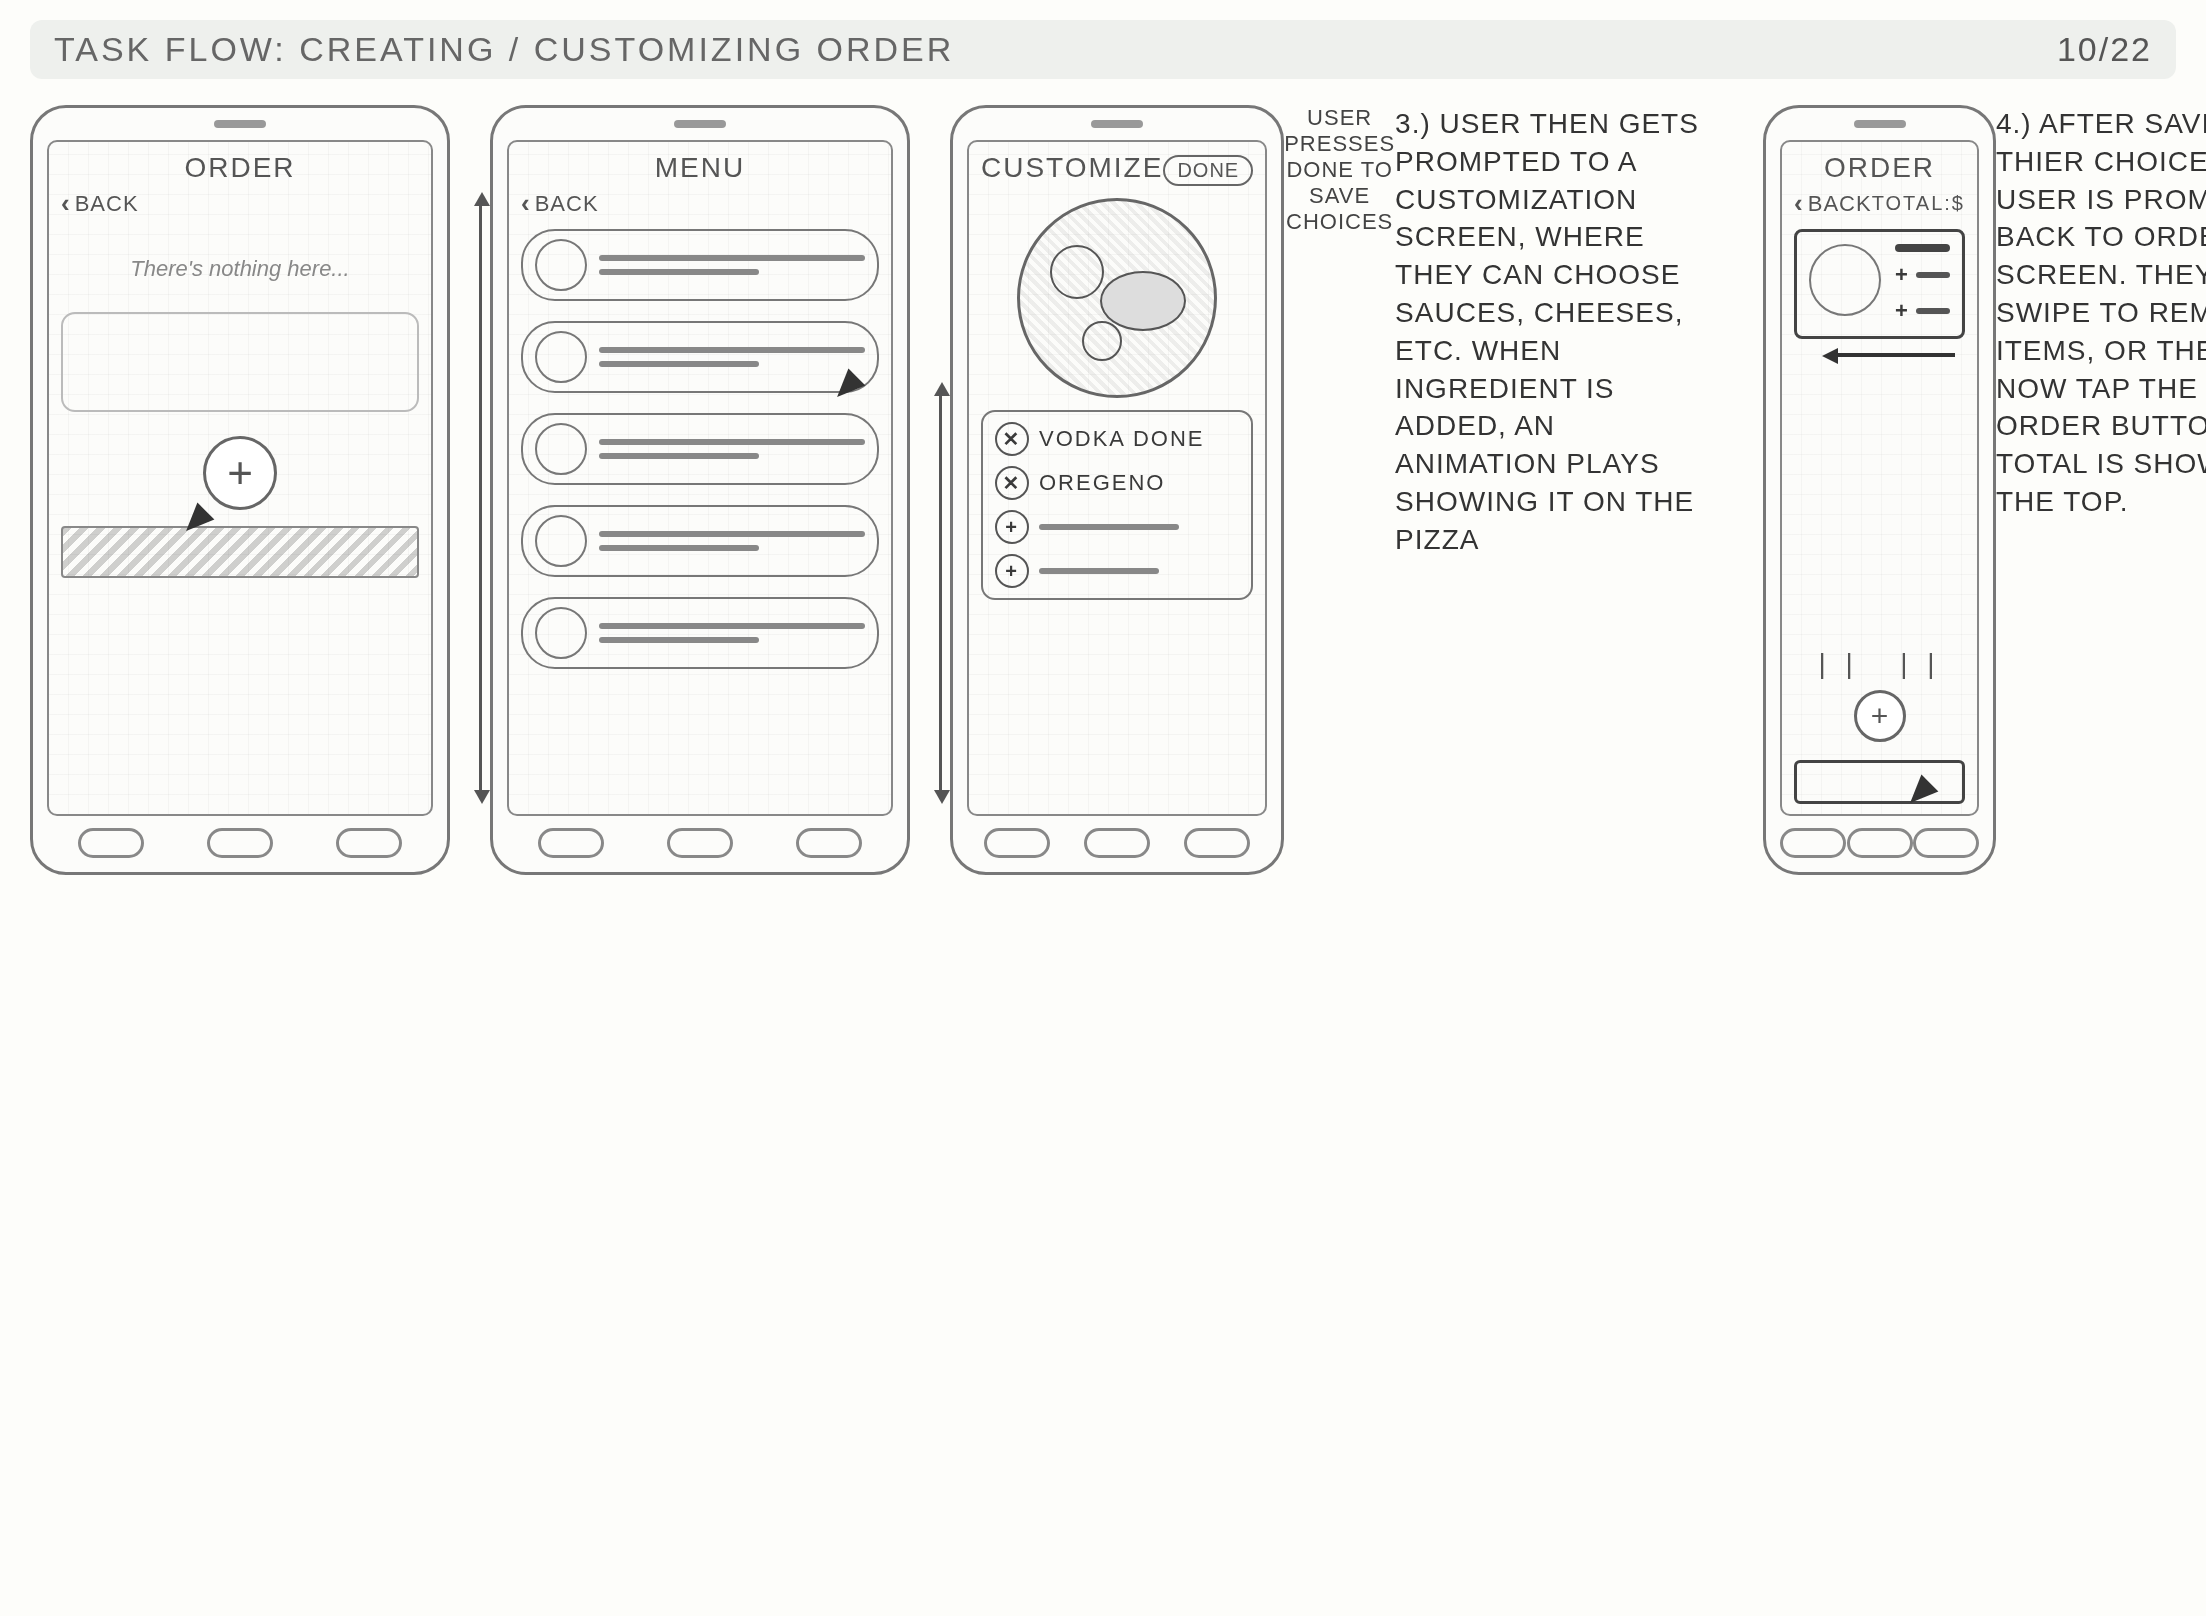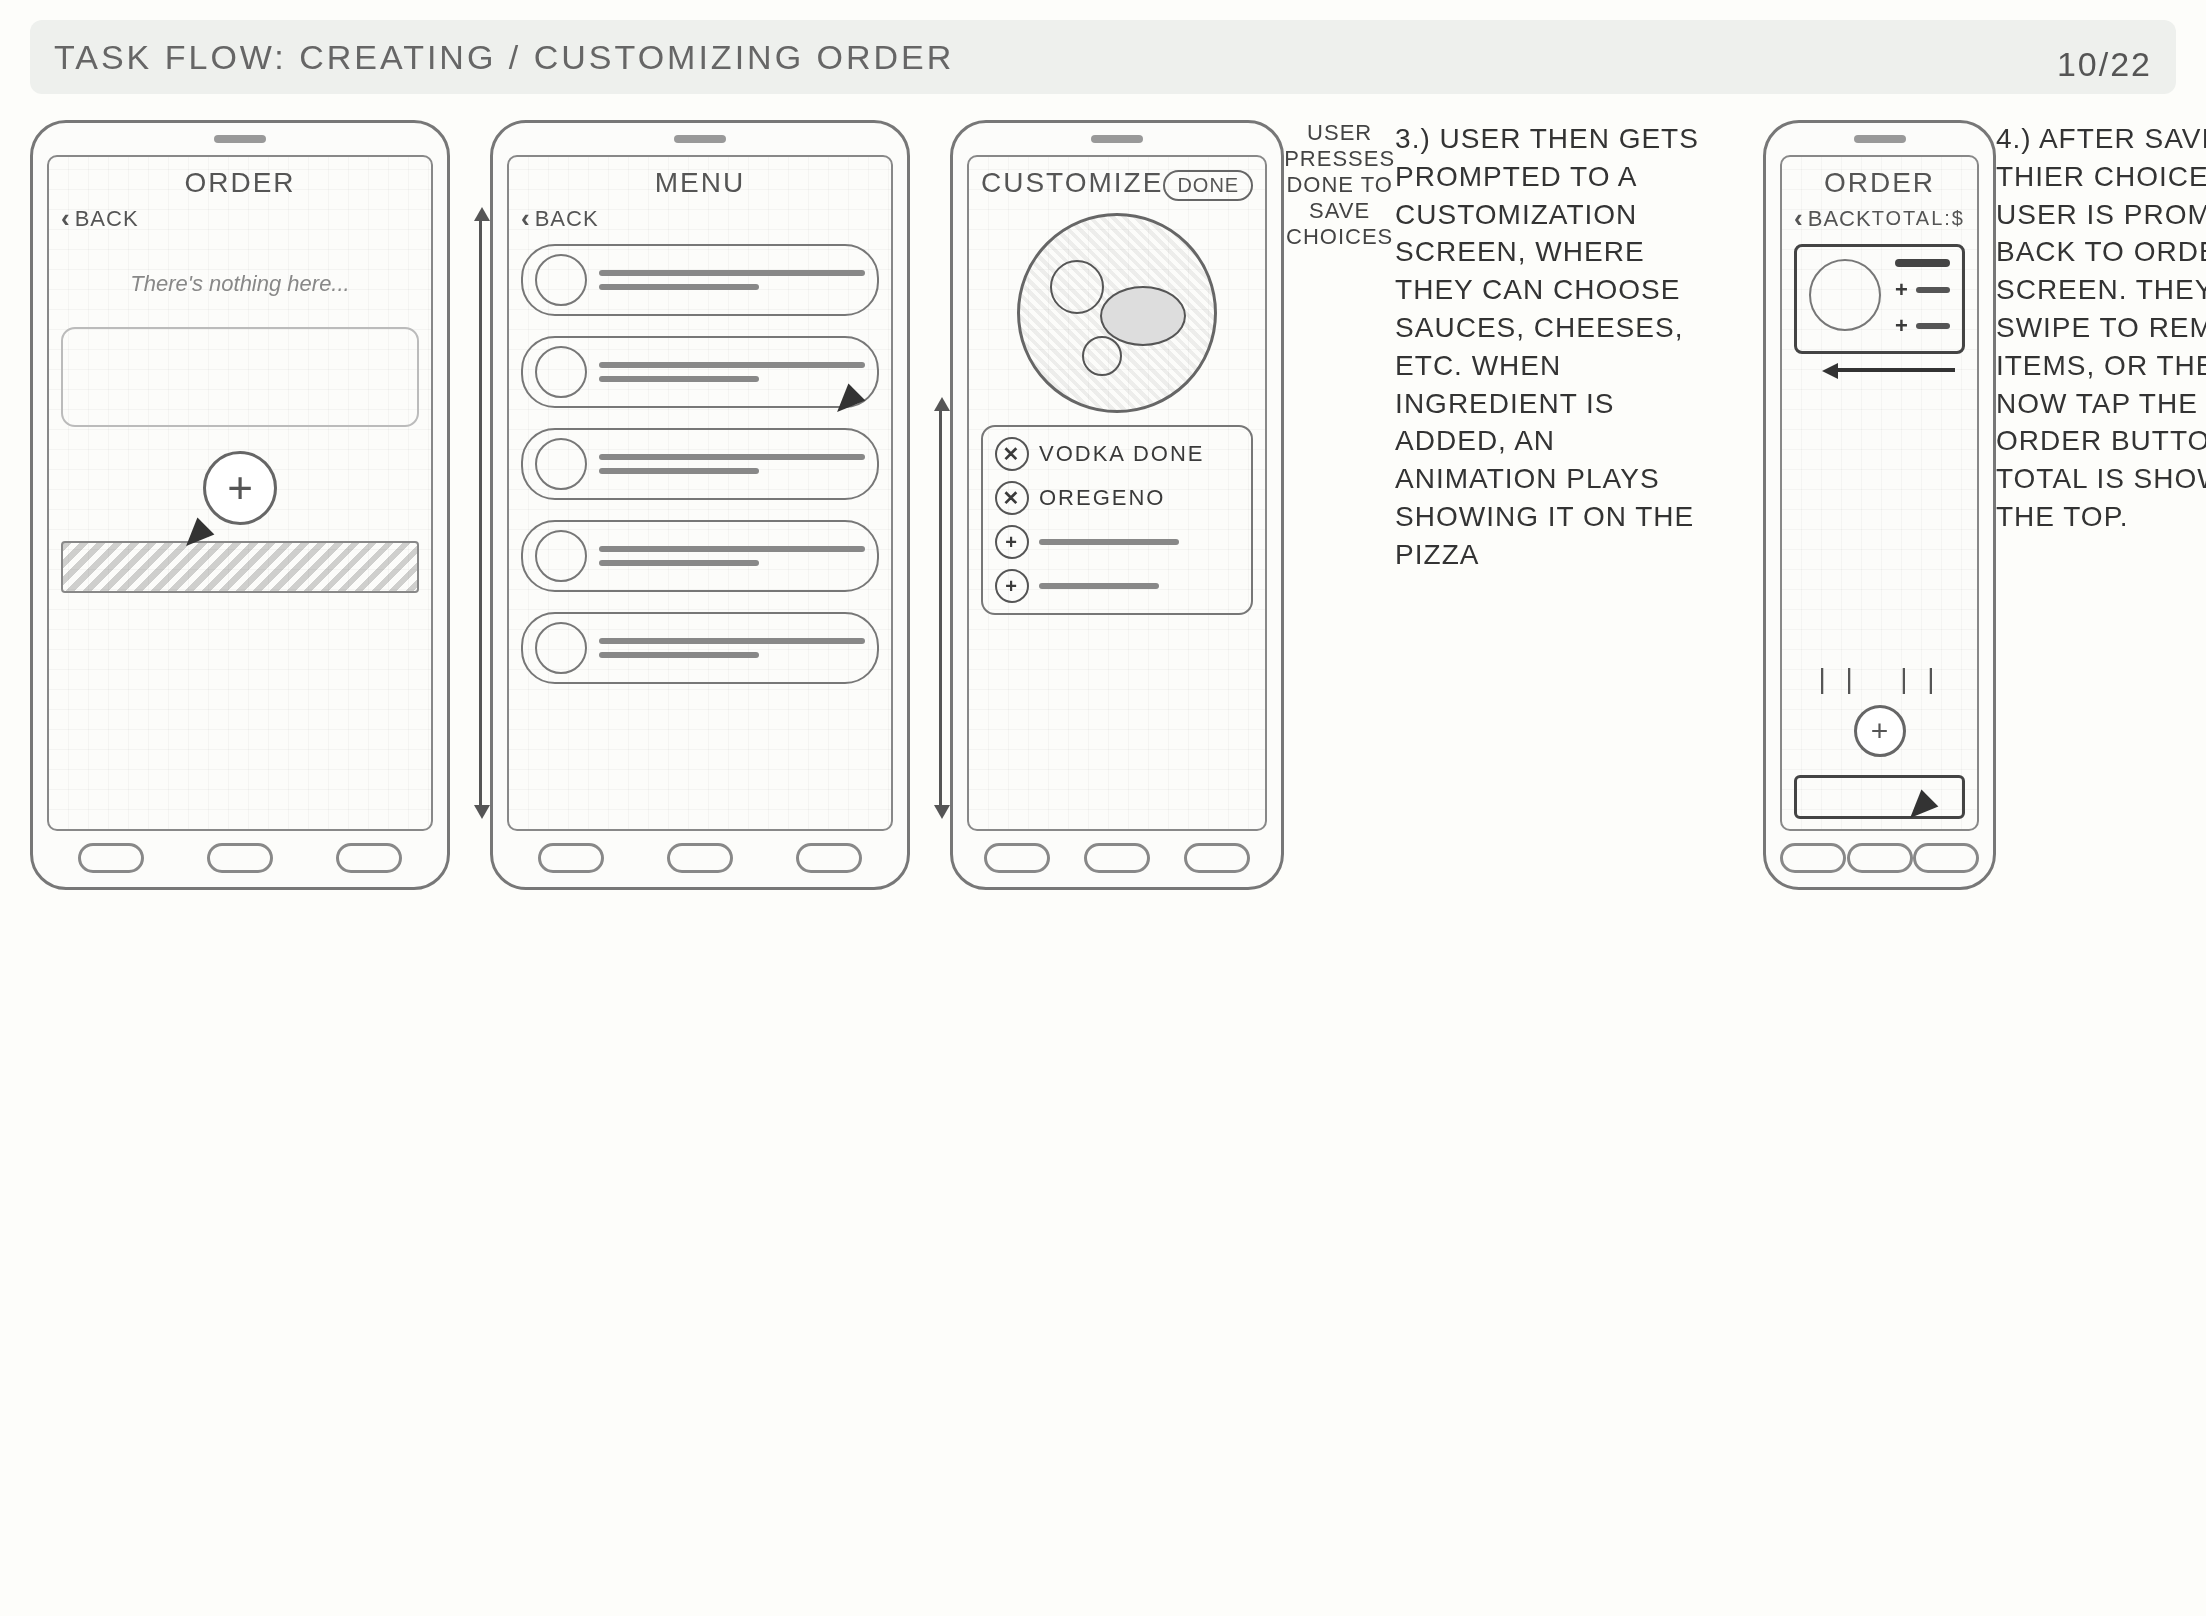--- a/index.html
+++ b/index.html
@@ -16,21 +16,21 @@
     align-items: center;
     background: #eef0ed;
     padding: 10px 24px;
     margin-bottom: 26px;
     letter-spacing: 3px;
     font-size: 34px;
     color: #666;
     border-radius: 12px;
   }
   .header .title { flex: 1; }
-  .header .date  { font-size: 34px; color:#555; letter-spacing:2px;margin-top:15px; }
+  .header .date  { font-size: 34px; color:#555; letter-spacing:2px; }
 
   
   .flow {
     display: grid;
     grid-template-columns: repeat(4, 1fr);
     gap: 40px;
   }
   .step { display:flex; flex-direction:row; }
 
   

